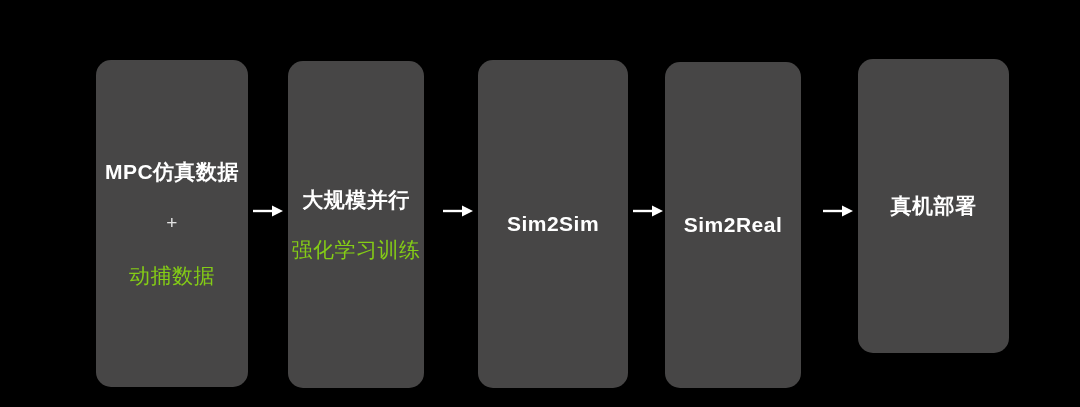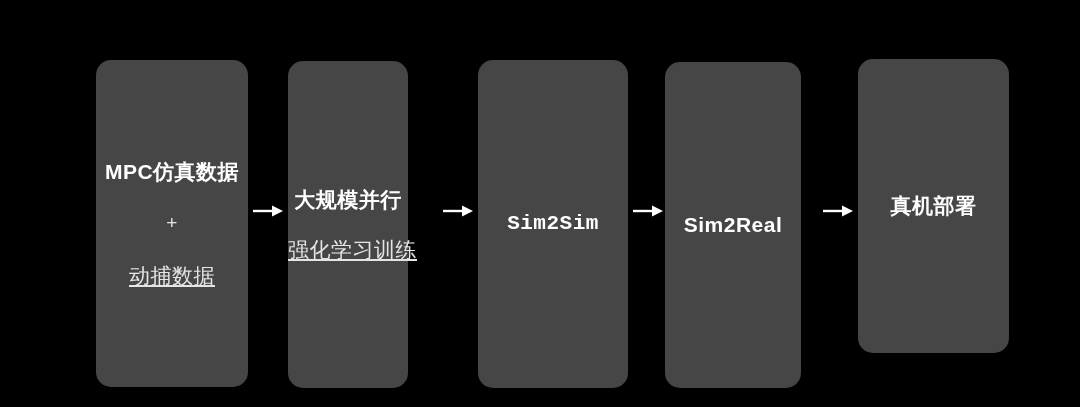--- a/index.html
+++ b/index.html
@@ -51,23 +51,22 @@
     letter-spacing: 0.5px;
     white-space: nowrap;
   }
 
   .stage-line.primary {
     color: #ffffff;
     font-weight: 700;
   }
 
   .stage-line.secondary {
-    color: #e5e5e5;
+    color: #84cc16;
     font-weight: 400;
-    text-decoration: underline;
   }
 
   .stage-line.plus {
     color: #e2e2e2;
     font-weight: 400;
     font-size: 19px;
   }
 
   
   .gap-lg { height: 30px; }
@@ -77,22 +76,22 @@
     position: absolute;
     height: 20px;
     display: flex;
     align-items: center;
     justify-content: center;
   }
   .arrow svg { display: block; }
 
   
   #box-1 { left: 96px;  top: 60px; width: 152px; height: 327px; }
-  #box-2 { left: 288px; top: 61px; width: 120px; height: 327px; }
-  #box-3 { left: 478px; top: 60px; width: 150px; height: 328px; font-family: Liberation Mono, monospace; }
+  #box-2 { left: 288px; top: 61px; width: 136px; height: 327px; }
+  #box-3 { left: 478px; top: 60px; width: 150px; height: 328px; }
   #box-4 { left: 665px; top: 62px; width: 136px; height: 326px; }
   #box-5 { left: 858px; top: 59px; width: 151px; height: 294px; }
 
   #arrow-1 { left: 252px; top: 201px; width: 32px; }
   #arrow-2 { left: 442px; top: 201px; width: 32px; }
   #arrow-3 { left: 632px; top: 201px; width: 32px; }
   #arrow-4 { left: 822px; top: 201px; width: 32px; }
 </style>
 </head>
 <body>

